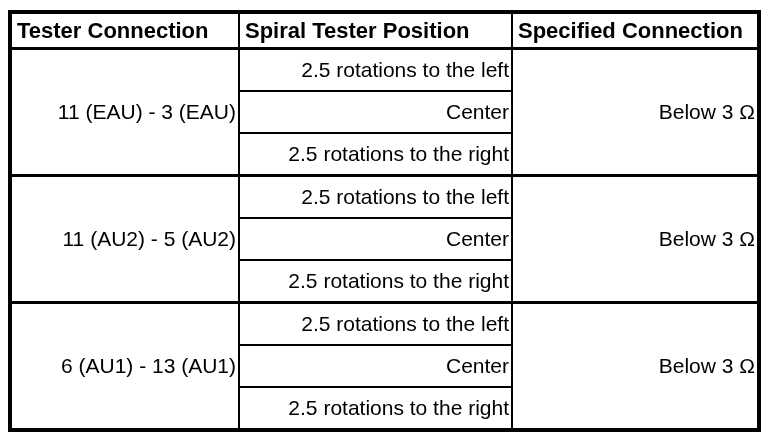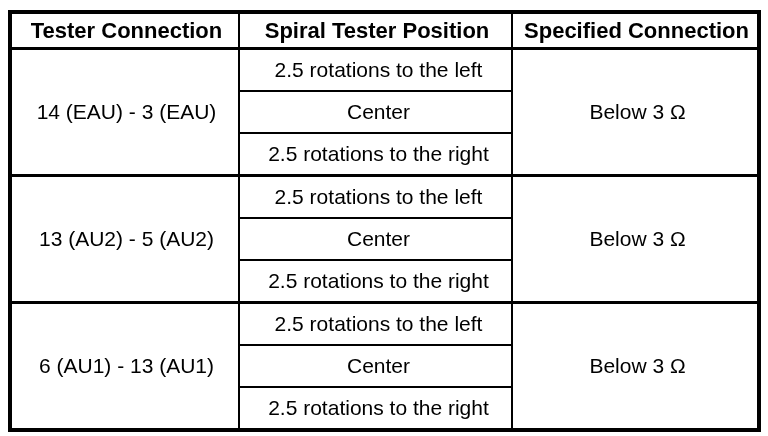--- a/index.html
+++ b/index.html
@@ -23,32 +23,32 @@
     border: 4px solid #000000;
   }
   col.c1 { width: 229px; }
   col.c2 { width: 273px; }
   col.c3 { width: 247px; }
   th {
     border: 2px solid #000000;
     border-bottom: 3px solid #000000;
     font-size: 22px;
     font-weight: bold;
-    text-align: center;
+    text-align: left;
     vertical-align: middle;
     height: 33px;
     padding: 0 2px 0 5px;
     white-space: nowrap;
     overflow: hidden;
   }
   td {
     border: 2px solid #000000;
     font-size: 21px;
     font-weight: normal;
-    text-align: center;
+    text-align: right;
     vertical-align: middle;
     height: 40px;
     padding: 0 2px 0 8px;
     white-space: nowrap;
     overflow: hidden;
   }
   td.conn { padding-left: 5px; }
   td.cond { padding-left: 7px; margin-left: 24px; }
   tbody.group { border-top: 3px solid #000000; }
 </style>
@@ -63,34 +63,34 @@
   </colgroup>
   <thead>
     <tr>
       <th>Tester Connection</th>
       <th>Spiral Tester Position</th>
       <th>Specified Connection</th>
     </tr>
   </thead>
   <tbody class="group">
     <tr>
-      <td class="conn" rowspan="3">14 (EAU) - 3 (EAU)</td>
+      <td class="conn" rowspan="3">11 (EAU) - 3 (EAU)</td>
       <td class="pos">2.5 rotations to the left</td>
       <td class="cond" rowspan="3">Below 3 Ω</td>
     </tr>
     <tr>
       <td class="pos">Center</td>
     </tr>
     <tr>
       <td class="pos">2.5 rotations to the right</td>
     </tr>
   </tbody>
   <tbody class="group">
     <tr>
-      <td class="conn" rowspan="3">13 (AU2) - 5 (AU2)</td>
+      <td class="conn" rowspan="3">11 (AU2) - 5 (AU2)</td>
       <td class="pos">2.5 rotations to the left</td>
       <td class="cond" rowspan="3">Below 3 Ω</td>
     </tr>
     <tr>
       <td class="pos">Center</td>
     </tr>
     <tr>
       <td class="pos">2.5 rotations to the right</td>
     </tr>
   </tbody>

